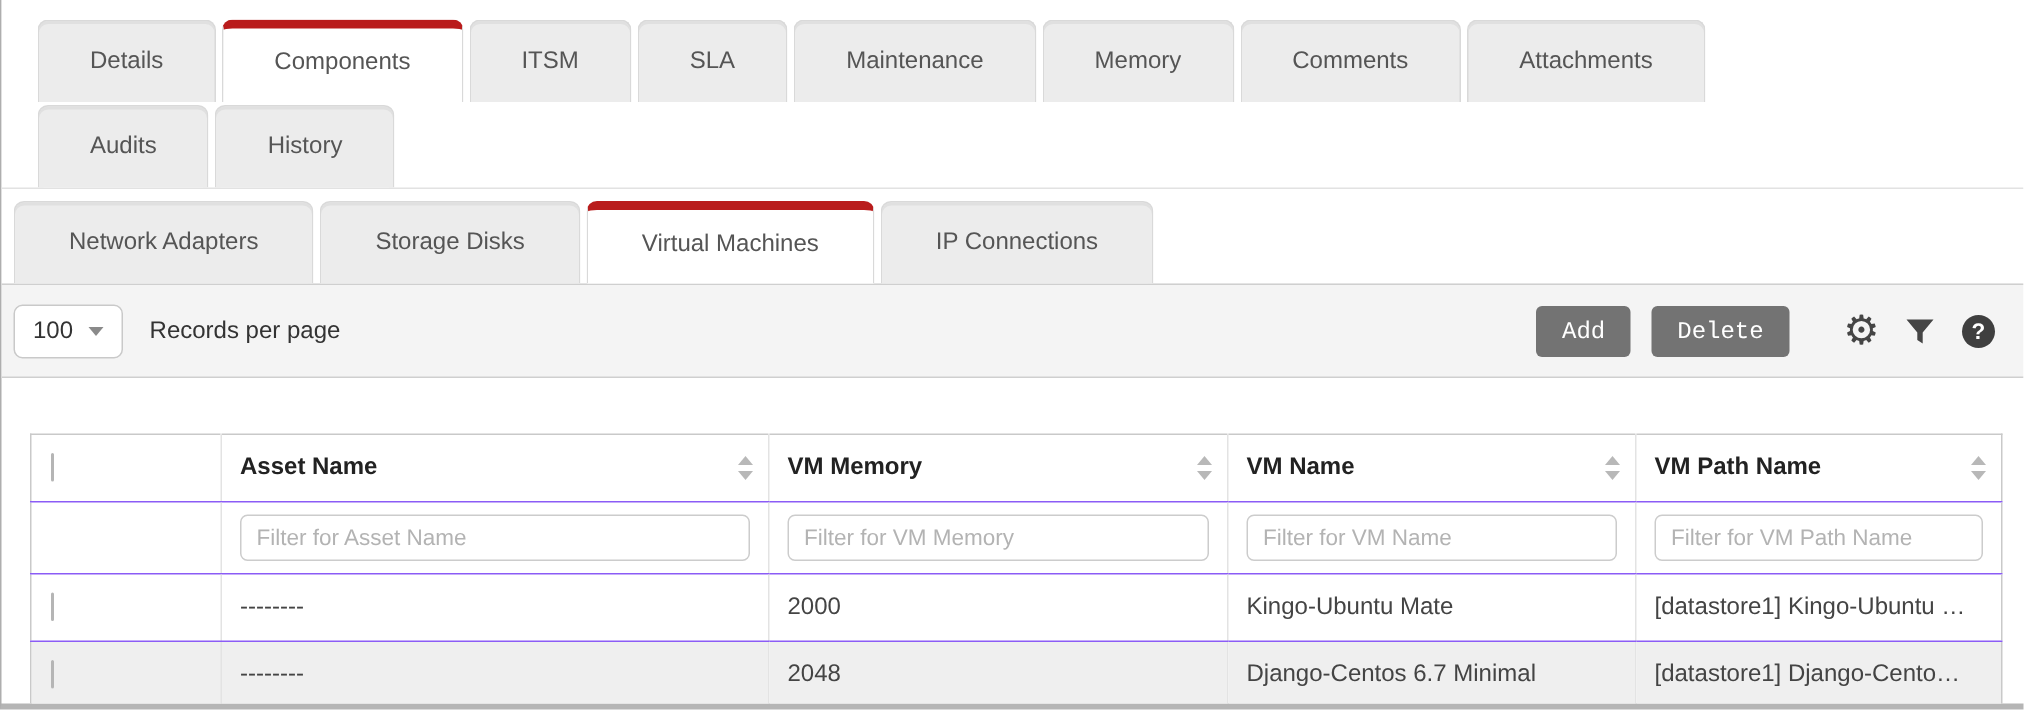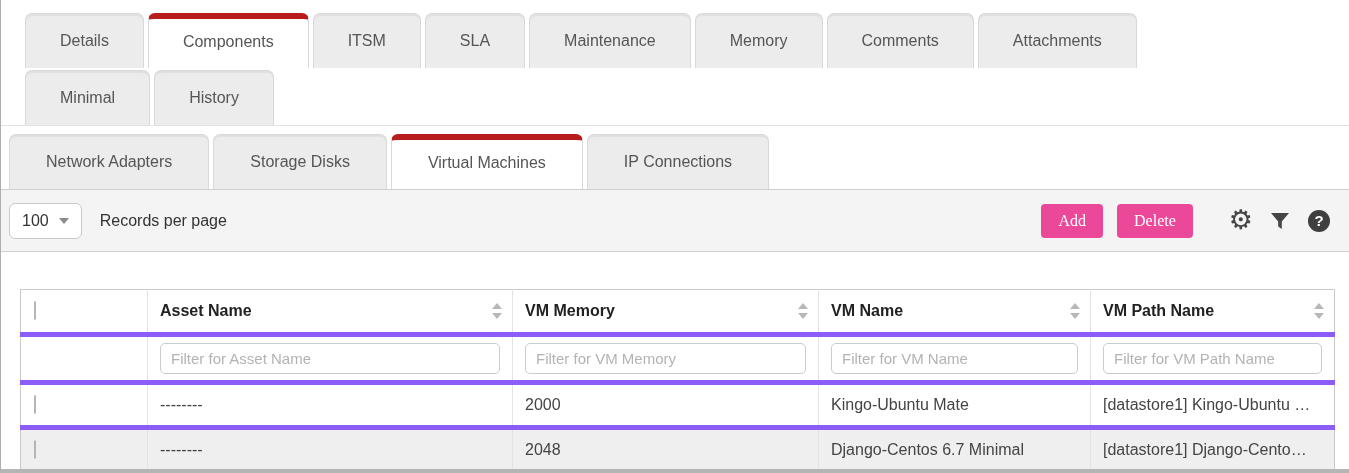--- a/index.html
+++ b/index.html
@@ -49,34 +49,34 @@
   .pagesize {
     background:#fff; border:1px solid #c9c9c9; border-radius:6px;
     height:36px; padding:0 12px; display:flex; align-items:center; gap:10px;
     cursor:pointer;
   }
   .pagesize .val { font-size:16px; color:#333; }
   .caret { width:0; height:0; border-left:5px solid transparent; border-right:5px solid transparent; border-top:6px solid #8a8a8a; }
   .records-label { margin-left:18px; font-size:16px; color:#333; }
   .spacer { flex:1; }
   .btn {
-    background:#ec4899; color:#fff; border:none; border-radius:4px;
+    background:#737373; color:#fff; border:none; border-radius:4px;
     font-size:16px; padding:8px 17px; cursor:pointer;
-    font-family:Liberation Serif, serif;
+    font-family:Liberation Mono, monospace;
   }
   .btn + .btn { margin-left:14px; }
   .tool-icons { display:flex; align-items:center; gap:16px; margin-left:36px; }
   .gear-glyph { font-size:27px; color:#454545; line-height:1; cursor:pointer; }
   .icon-svg { display:block; cursor:pointer; }
 
   
   .table-wrap { margin:37px 14px 0 19px; }
   table { width:100%; border-collapse:collapse; border:1px solid #c9c9c9; table-layout:fixed; }
   col.c-check { width:127px; } col.c1 { width:365px; } col.c2 { width:306px; } col.c3 { width:272px; }
-  th, td { border-right:1px solid #e3e3e3; border-bottom:5px solid #8b5cf6; text-align:left; vertical-align:middle; }
+  th, td { border-right:1px solid #e3e3e3; border-bottom:1px solid #8b5cf6; text-align:left; vertical-align:middle; }
   th:last-child, td:last-child { border-right:none; }
   th { height:45px; padding:0 10px 0 12px; font-size:16px; color:#222; font-weight:bold; cursor:pointer; }
   .th-inner { display:flex; align-items:center; justify-content:space-between; }
   td { height:45px; padding:0 12px; font-size:16px; color:#444; white-space:nowrap; overflow:hidden; }
   tr.filter-row td { height:48px; }
   tr.row-alt td { background:#efefef; }
   .checkbox {
     width:24px; height:24px; background:#fff;
     border:1px solid #b5b5b5; border-radius:4px;
     margin-left:1px; cursor:pointer;
@@ -98,21 +98,21 @@
     <div class="tab">Details</div>
     <div class="tab active">Components</div>
     <div class="tab">ITSM</div>
     <div class="tab">SLA</div>
     <div class="tab">Maintenance</div>
     <div class="tab">Memory</div>
     <div class="tab">Comments</div>
     <div class="tab">Attachments</div>
   </div>
   <div class="tab-row second">
-    <div class="tab">Minimal</div>
+    <div class="tab">Audits</div>
     <div class="tab">History</div>
   </div>
 </div>
 
 <div class="sub-tabs">
   <div class="tab-row">
     <div class="tab">Network Adapters</div>
     <div class="tab">Storage Disks</div>
     <div class="tab active">Virtual Machines</div>
     <div class="tab">IP Connections</div>

